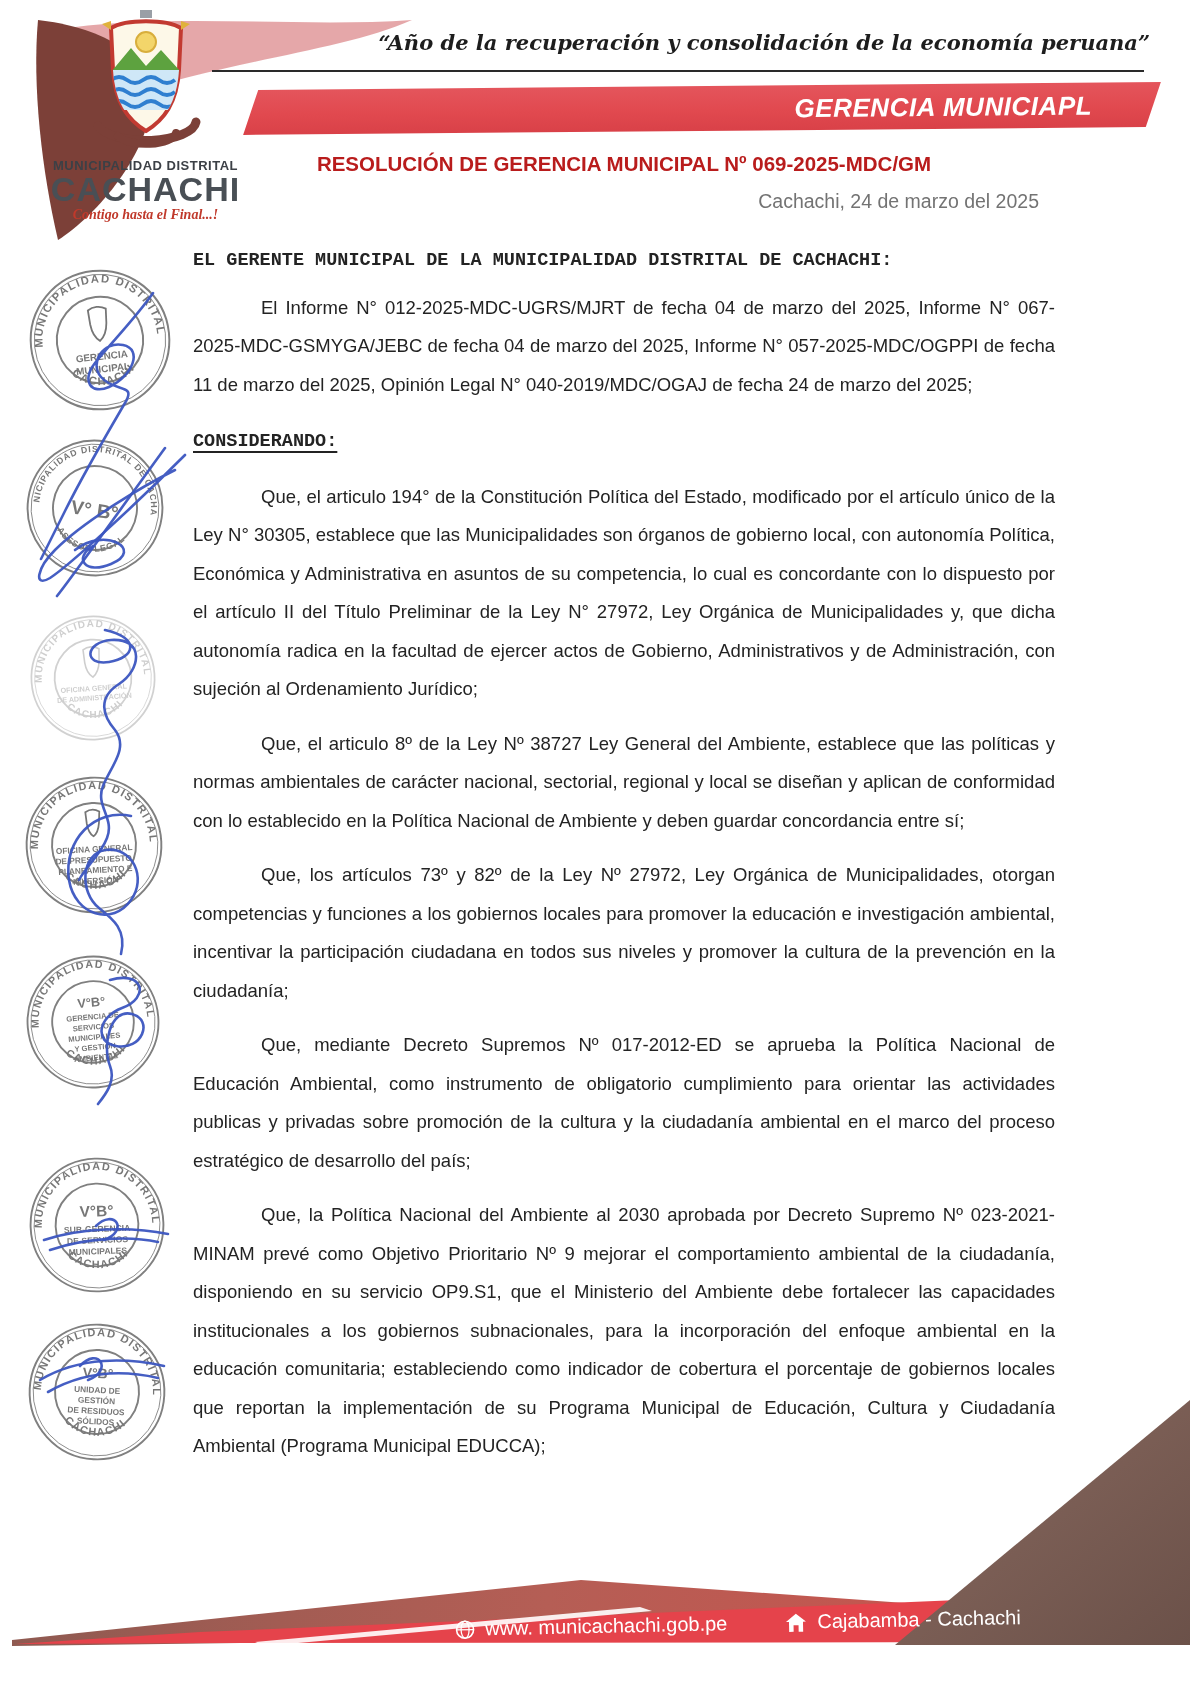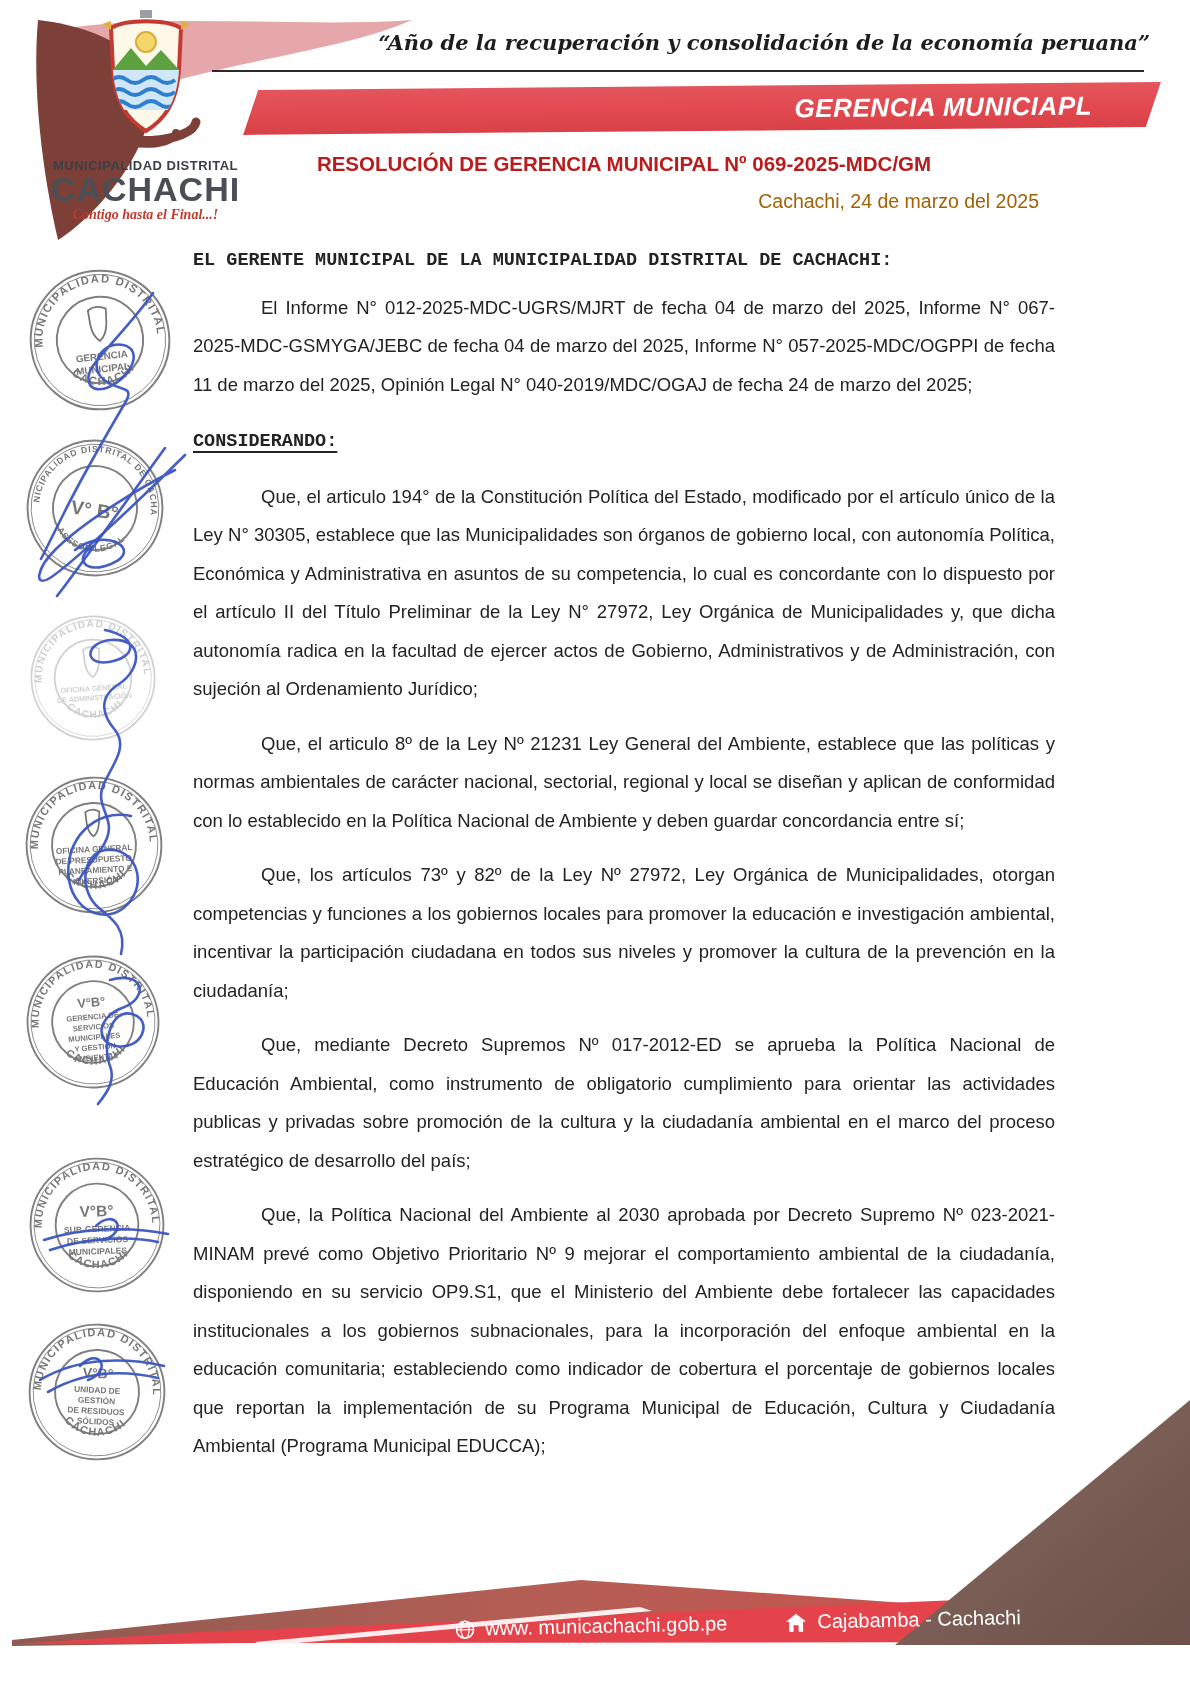--- a/index.html
+++ b/index.html
@@ -21,21 +21,21 @@
             font-size:21px; color:#1d1d1d; }
   .slogan-rule { position:absolute; left:212px; top:70px; width:932px; height:2px; background:#2a2a2a; }
   .banner { position:absolute; left:252px; top:86px; width:900px; height:45px;
             background:linear-gradient(180deg,#e4555c 0%, #e1494f 55%, #d94148 100%);
             transform:skewX(-19deg) rotate(-.5deg); }
   .banner-text { transform:skewX(19deg); text-align:right; padding:8px 62px 0 0;
                  color:#ffffff; font-style:italic; font-weight:900; font-size:26px; letter-spacing:.5px; }
   .res-title { position:absolute; left:193px; top:152px; width:862px; text-align:center;
                font-weight:bold; font-size:20.5px; color:#b91c1c; }
   .res-date { position:absolute; left:193px; top:190px; width:846px; text-align:right;
-              font-size:19.5px; color:#a16207; }
+              font-size:19.5px; color:#737373; }
   
   .doc-body { position:absolute; left:193px; top:242px; width:862px;
               font-size:18.5px; line-height:38.5px; text-align:justify; }
   .doc-body p { margin:0; }
   .heading { font-weight:bold; margin-top:19px !important;font-family:Liberation Mono, monospace; }
   .underlined { text-decoration:underline; text-decoration-thickness:2px; text-underline-offset:5px; }
   .para { margin-top:16px !important; text-indent:68px; }
   .para.first { margin-top:8px !important; }
   
   .stamp { position:absolute; opacity:.85; }
@@ -103,21 +103,21 @@
   </div>
 
   <div class="res-title">RESOLUCIÓN DE GERENCIA MUNICIPAL Nº 069-2025-MDC/GM</div>
   <div class="res-date">Cachachi, 24 de marzo del 2025</div>
 
   <div class="doc-body">
     <p class="heading" style="margin-top:0 !important">EL GERENTE MUNICIPAL DE LA MUNICIPALIDAD DISTRITAL DE CACHACHI:</p>
     <p class="para first">El Informe N° 012-2025-MDC-UGRS/MJRT de fecha 04 de marzo del 2025, Informe N° 067-2025-MDC-GSMYGA/JEBC de fecha 04 de marzo del 2025, Informe N° 057-2025-MDC/OGPPI de fecha 11 de marzo del 2025, Opinión Legal N° 040-2019/MDC/OGAJ de fecha 24 de marzo del 2025;</p>
     <p class="heading underlined">CONSIDERANDO:</p>
     <p class="para">Que, el articulo 194° de la Constitución Política del Estado, modificado por el artículo único de la Ley N° 30305, establece que las Municipalidades son órganos de gobierno local, con autonomía Política, Económica y Administrativa en asuntos de su competencia, lo cual es concordante con lo dispuesto por el artículo II del Título Preliminar de la Ley N° 27972, Ley Orgánica de Municipalidades y, que dicha autonomía radica en la facultad de ejercer actos de Gobierno, Administrativos y de Administración, con sujeción al Ordenamiento Jurídico;</p>
-    <p class="para">Que, el articulo 8º de la Ley Nº 21231 Ley General del Ambiente, establece que las políticas y normas ambientales de carácter nacional, sectorial, regional y local se diseñan y aplican de conformidad con lo establecido en la Política Nacional de Ambiente y deben guardar concordancia entre sí;</p>
+    <p class="para">Que, el articulo 8º de la Ley Nº 38727 Ley General del Ambiente, establece que las políticas y normas ambientales de carácter nacional, sectorial, regional y local se diseñan y aplican de conformidad con lo establecido en la Política Nacional de Ambiente y deben guardar concordancia entre sí;</p>
     <p class="para">Que, los artículos 73º y 82º de la Ley Nº 27972, Ley Orgánica de Municipalidades, otorgan competencias y funciones a los gobiernos locales para promover la educación e investigación ambiental, incentivar la participación ciudadana en todos sus niveles y promover la cultura de la prevención en la ciudadanía;</p>
     <p class="para">Que, mediante Decreto Supremos Nº 017-2012-ED se aprueba la Política Nacional de Educación Ambiental, como instrumento de obligatorio cumplimiento para orientar las actividades publicas y privadas sobre promoción de la cultura y la ciudadanía ambiental en el marco del proceso estratégico de desarrollo del país;</p>
     <p class="para">Que, la Política Nacional del Ambiente al 2030 aprobada por Decreto Supremo Nº 023-2021-MINAM prevé como Objetivo Prioritario Nº 9 mejorar el comportamiento ambiental de la ciudadanía, disponiendo en su servicio OP9.S1, que el Ministerio del Ambiente debe fortalecer las capacidades institucionales a los gobiernos subnacionales, para la incorporación del enfoque ambiental en la educación comunitaria; estableciendo como indicador de cobertura el porcentaje de gobiernos locales que reportan la implementación de su Programa Municipal de Educación, Cultura y Ciudadanía Ambiental (Programa Municipal EDUCCA);</p>
   </div>
 
   <svg class="stamp" style="left:28px;top:268px;width:144px;height:144px;transform:rotate(-6deg)" viewBox="0 0 160 160">
     <defs>
       <path id="s1t" d="M 16,80 A 64,64 0 1 1 144,80"></path>
       <path id="s1b" d="M 30,80 A 50,50 0 0 0 130,80"></path>
     </defs>

